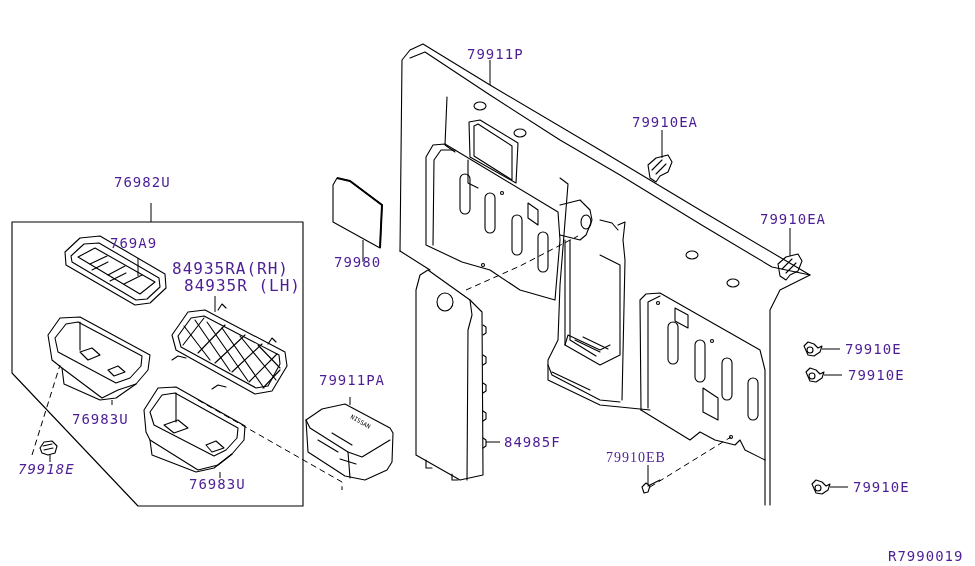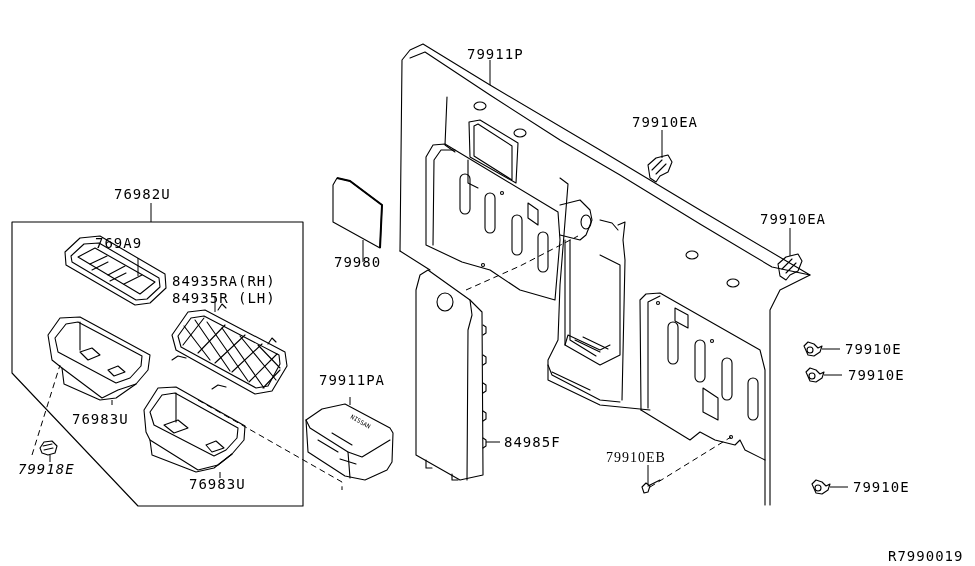--- a/index.html
+++ b/index.html
@@ -2,22 +2,22 @@
 <html><head>
   <meta charset="utf-8">
   <style>
     html, body { margin: 0; padding: 0; background: #ffffff; }
     body { width: 975px; height: 566px; position: relative; overflow: hidden; font-family: "DejaVu Sans Mono", monospace; }
     #diagram { position: absolute; left: 0; top: 0; width: 975px; height: 566px; }
     .ln { fill: none; stroke: #000; stroke-width: 1.1; stroke-linejoin: round; stroke-linecap: round; }
     .lnb { fill: none; stroke: #000; stroke-width: 2; stroke-linejoin: round; }
     .dash { fill: none; stroke: #000; stroke-width: 1; stroke-dasharray: 6 4; }
     .lead { fill: none; stroke: #000; stroke-width: 1; }
-    .lbl { position: absolute; font-family: "DejaVu Sans Mono", monospace; font-size: 14px; color: #000000; letter-spacing: 1px; white-space: pre; line-height: 16px; }
-    .lbl.sm { font-size: 14px; margin-top: 12px; }
+    .lbl { position: absolute; font-family: "DejaVu Sans Mono", monospace; font-size: 14px; color: #4c1d95; letter-spacing: 1px; white-space: pre; line-height: 16px; }
+    .lbl.sm { font-size: 16px; }
   </style>
 </head>
 <body>
 
 <svg id="diagram" viewBox="0 0 975 566" xmlns="http://www.w3.org/2000/svg">
 
   <g>
     <path class="ln" d="M12,222 L303,222 L303,506 L138,506 L12,373 Z"></path>
     <line class="lead" x1="151" y1="203" x2="151" y2="222"></line>
   </g>
@@ -196,24 +196,24 @@
     <line class="lead" x1="830" y1="487" x2="848" y2="487"></line>
   </g>
 
   <g>
     <path class="ln" d="M642,487 L646,483 L650,486 L648,492 L644,493 Z"></path>
     <line class="ln" x1="648" y1="486" x2="660" y2="480"></line>
     <line class="lead" x1="648" y1="465" x2="648" y2="484"></line>
   </g>
 </svg>
 
-<div class="lbl" style="left:114px;top:186px;">76982U</div>
-<div class="lbl" style="left:95px;top:235px;">769A9</div>
+<div class="lbl" style="left:114px;top:174px;">76982U</div>
+<div class="lbl" style="left:110px;top:235px;">769A9</div>
 <div class="lbl sm" style="left:172px;top:261px;">84935RA(RH)</div>
-<div class="lbl sm" style="left:172px;top:278px;">84935R (LH)</div>
+<div class="lbl sm" style="left:184px;top:278px;">84935R (LH)</div>
 <div class="lbl" style="left:72px;top:411px;">76983U</div>
 <div class="lbl" style="left:189px;top:476px;">76983U</div>
 <div class="lbl" style="left:18px;top:461px;font-style:italic;">79918E</div>
 <div class="lbl" style="left:334px;top:254px;">79980</div>
 <div class="lbl" style="left:319px;top:372px;">79911PA</div>
 <div class="lbl" style="left:467px;top:46px;">79911P</div>
 <div class="lbl" style="left:632px;top:114px;">79910EA</div>
 <div class="lbl" style="left:760px;top:211px;">79910EA</div>
 <div class="lbl" style="left:504px;top:434px;">84985F</div>
 <div class="lbl" style="left:606px;top:450px;font-family:Liberation Serif, serif;">79910EB</div>

